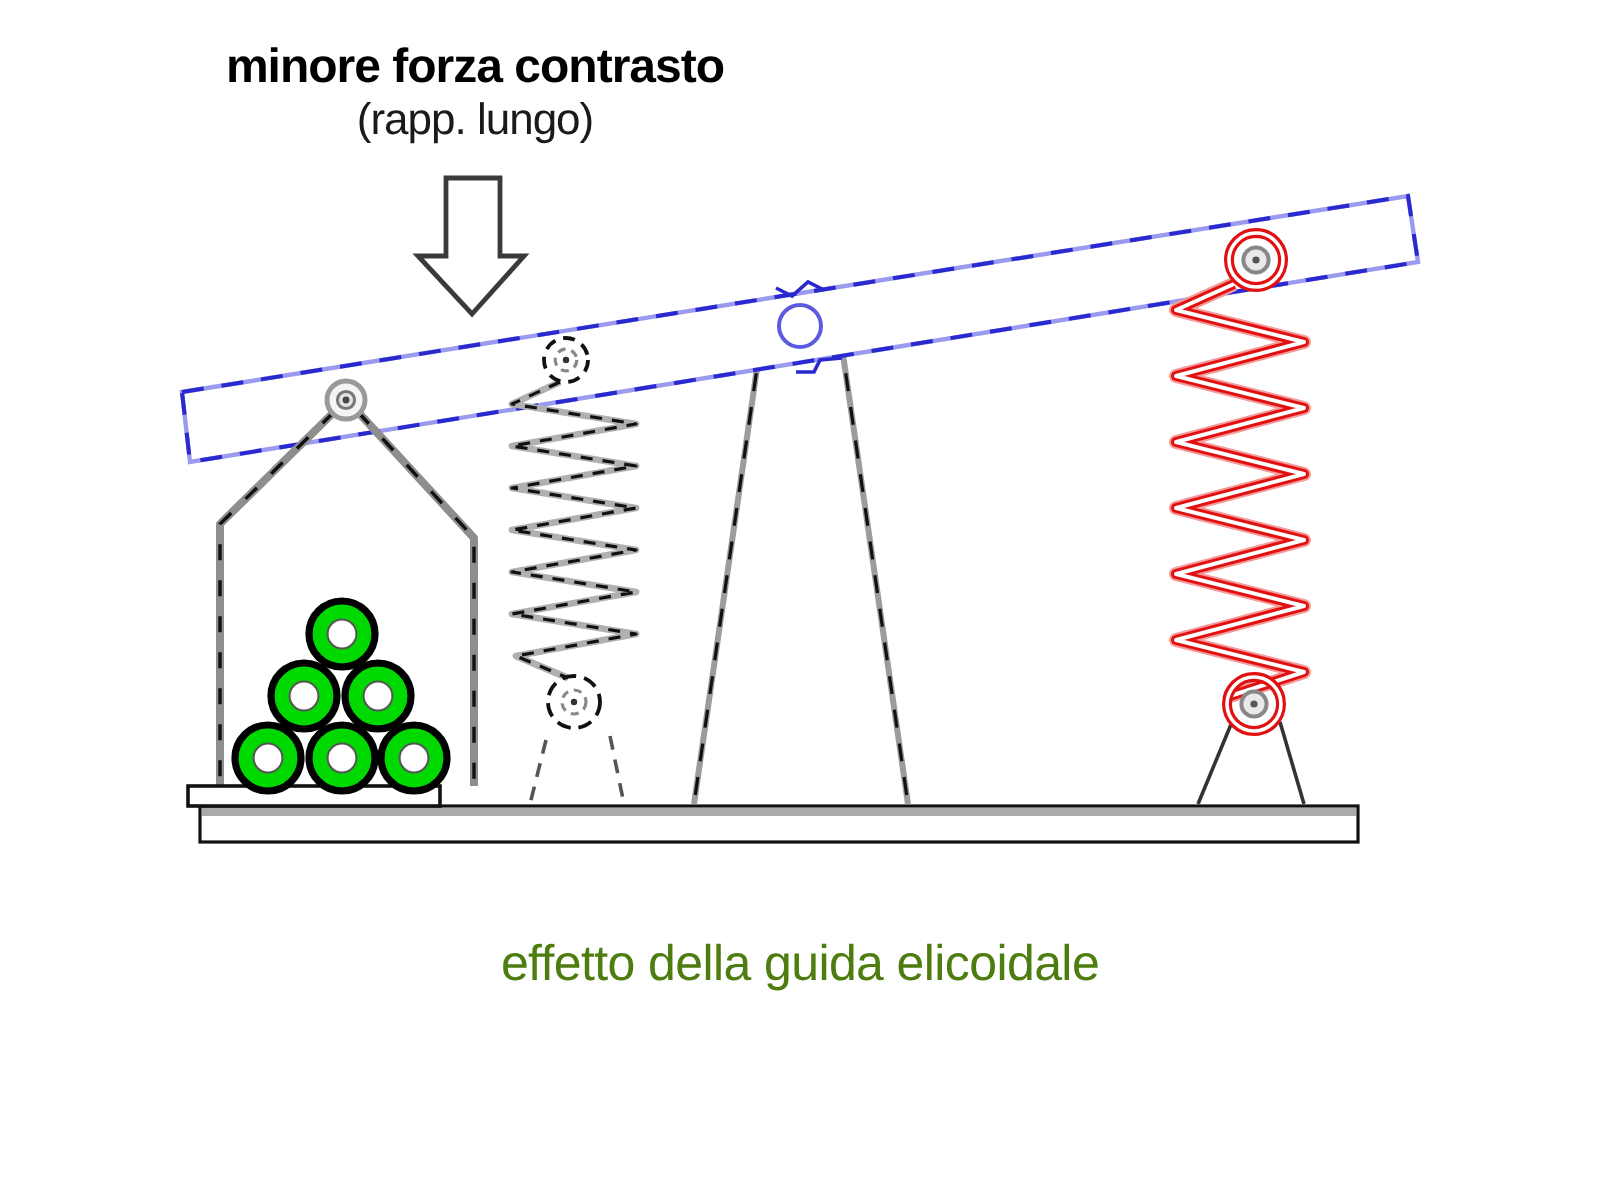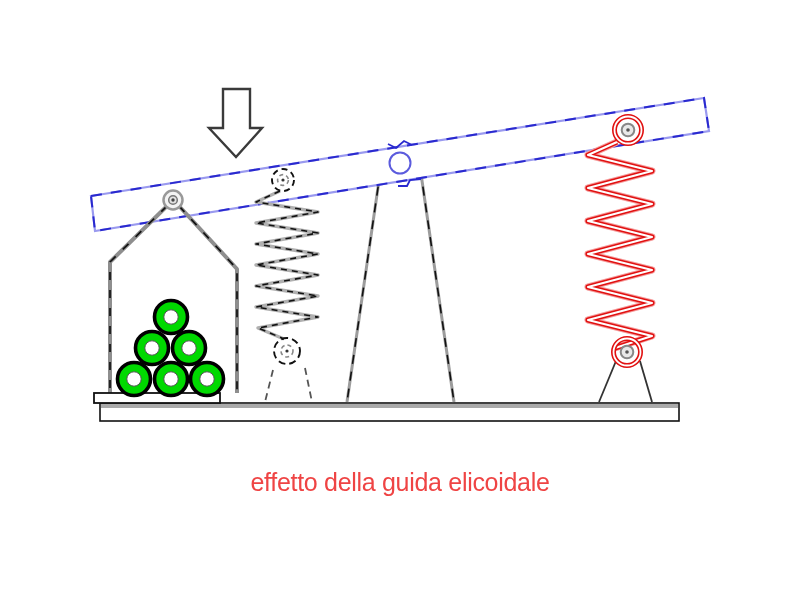--- a/index.html
+++ b/index.html
@@ -2,21 +2,21 @@
 <html><head>
 <meta charset="utf-8">
 <style>
   html,body{margin:0;padding:0;background:#fff;}
   #stage{position:relative;width:800px;height:600px;background:#ffffff;overflow:hidden;
          font-family:"Liberation Sans",sans-serif;}
   #diagram{position:absolute;left:0;top:0;}
   .toplabel{position:absolute;left:60px;top:20px;width:355px;text-align:center;color:#000;}
   .toplabel .l1{font-size:24px;font-weight:bold;letter-spacing:-0.5px;line-height:1.15;}
   .toplabel .l2{font-size:22px;font-weight:400;letter-spacing:-0.5px;color:#1a1a1a;line-height:1.1;}
-  .caption{position:absolute;left:0;top:468px;width:800px;text-align:center;color:#ef4444;}
+  .caption{position:absolute;left:0;top:468px;width:800px;text-align:center;color:#4d7c0f;}
   .caption .c1{font-size:25px;font-weight:400;letter-spacing:-0.3px;line-height:1.18;}
   .caption .c2{font-size:25px;font-weight:400;letter-spacing:-0.3px;line-height:1.18;}
   .caption .uword{border-bottom:2.5px solid #000;padding:0 5px 2px 2px;}
 </style>
 </head>
 <body>
 
 <div id="stage">
 
   <svg id="diagram" width="800" height="600" viewBox="0 0 800 600">
@@ -119,19 +119,21 @@
         <circle cx="627" cy="352" r="13.5" fill="none" stroke="#ffffff" stroke-width="1.8"></circle>
         <circle cx="627" cy="352" r="6.3" fill="#e9e9e9" stroke="#888" stroke-width="2"></circle>
         <circle cx="627" cy="352" r="1.8" fill="#555"></circle>
       </g>
     </g>
 
     <polygon points="223,89 250,89 250,128 262,128 236,157 209,128 223,128" fill="#ffffff" stroke="#3a3a3a" stroke-width="2.4" stroke-linejoin="miter"></polygon>
   </svg>
 
   <div class="toplabel">
+    <div class="l1">minore forza contrasto</div>
+    <div class="l2">(rapp. lungo)</div>
   </div>
 
   <div class="caption">
     <div class="c1">effetto della guida elicoidale</div>
   </div>
 
 </div>
 
 </body></html>

